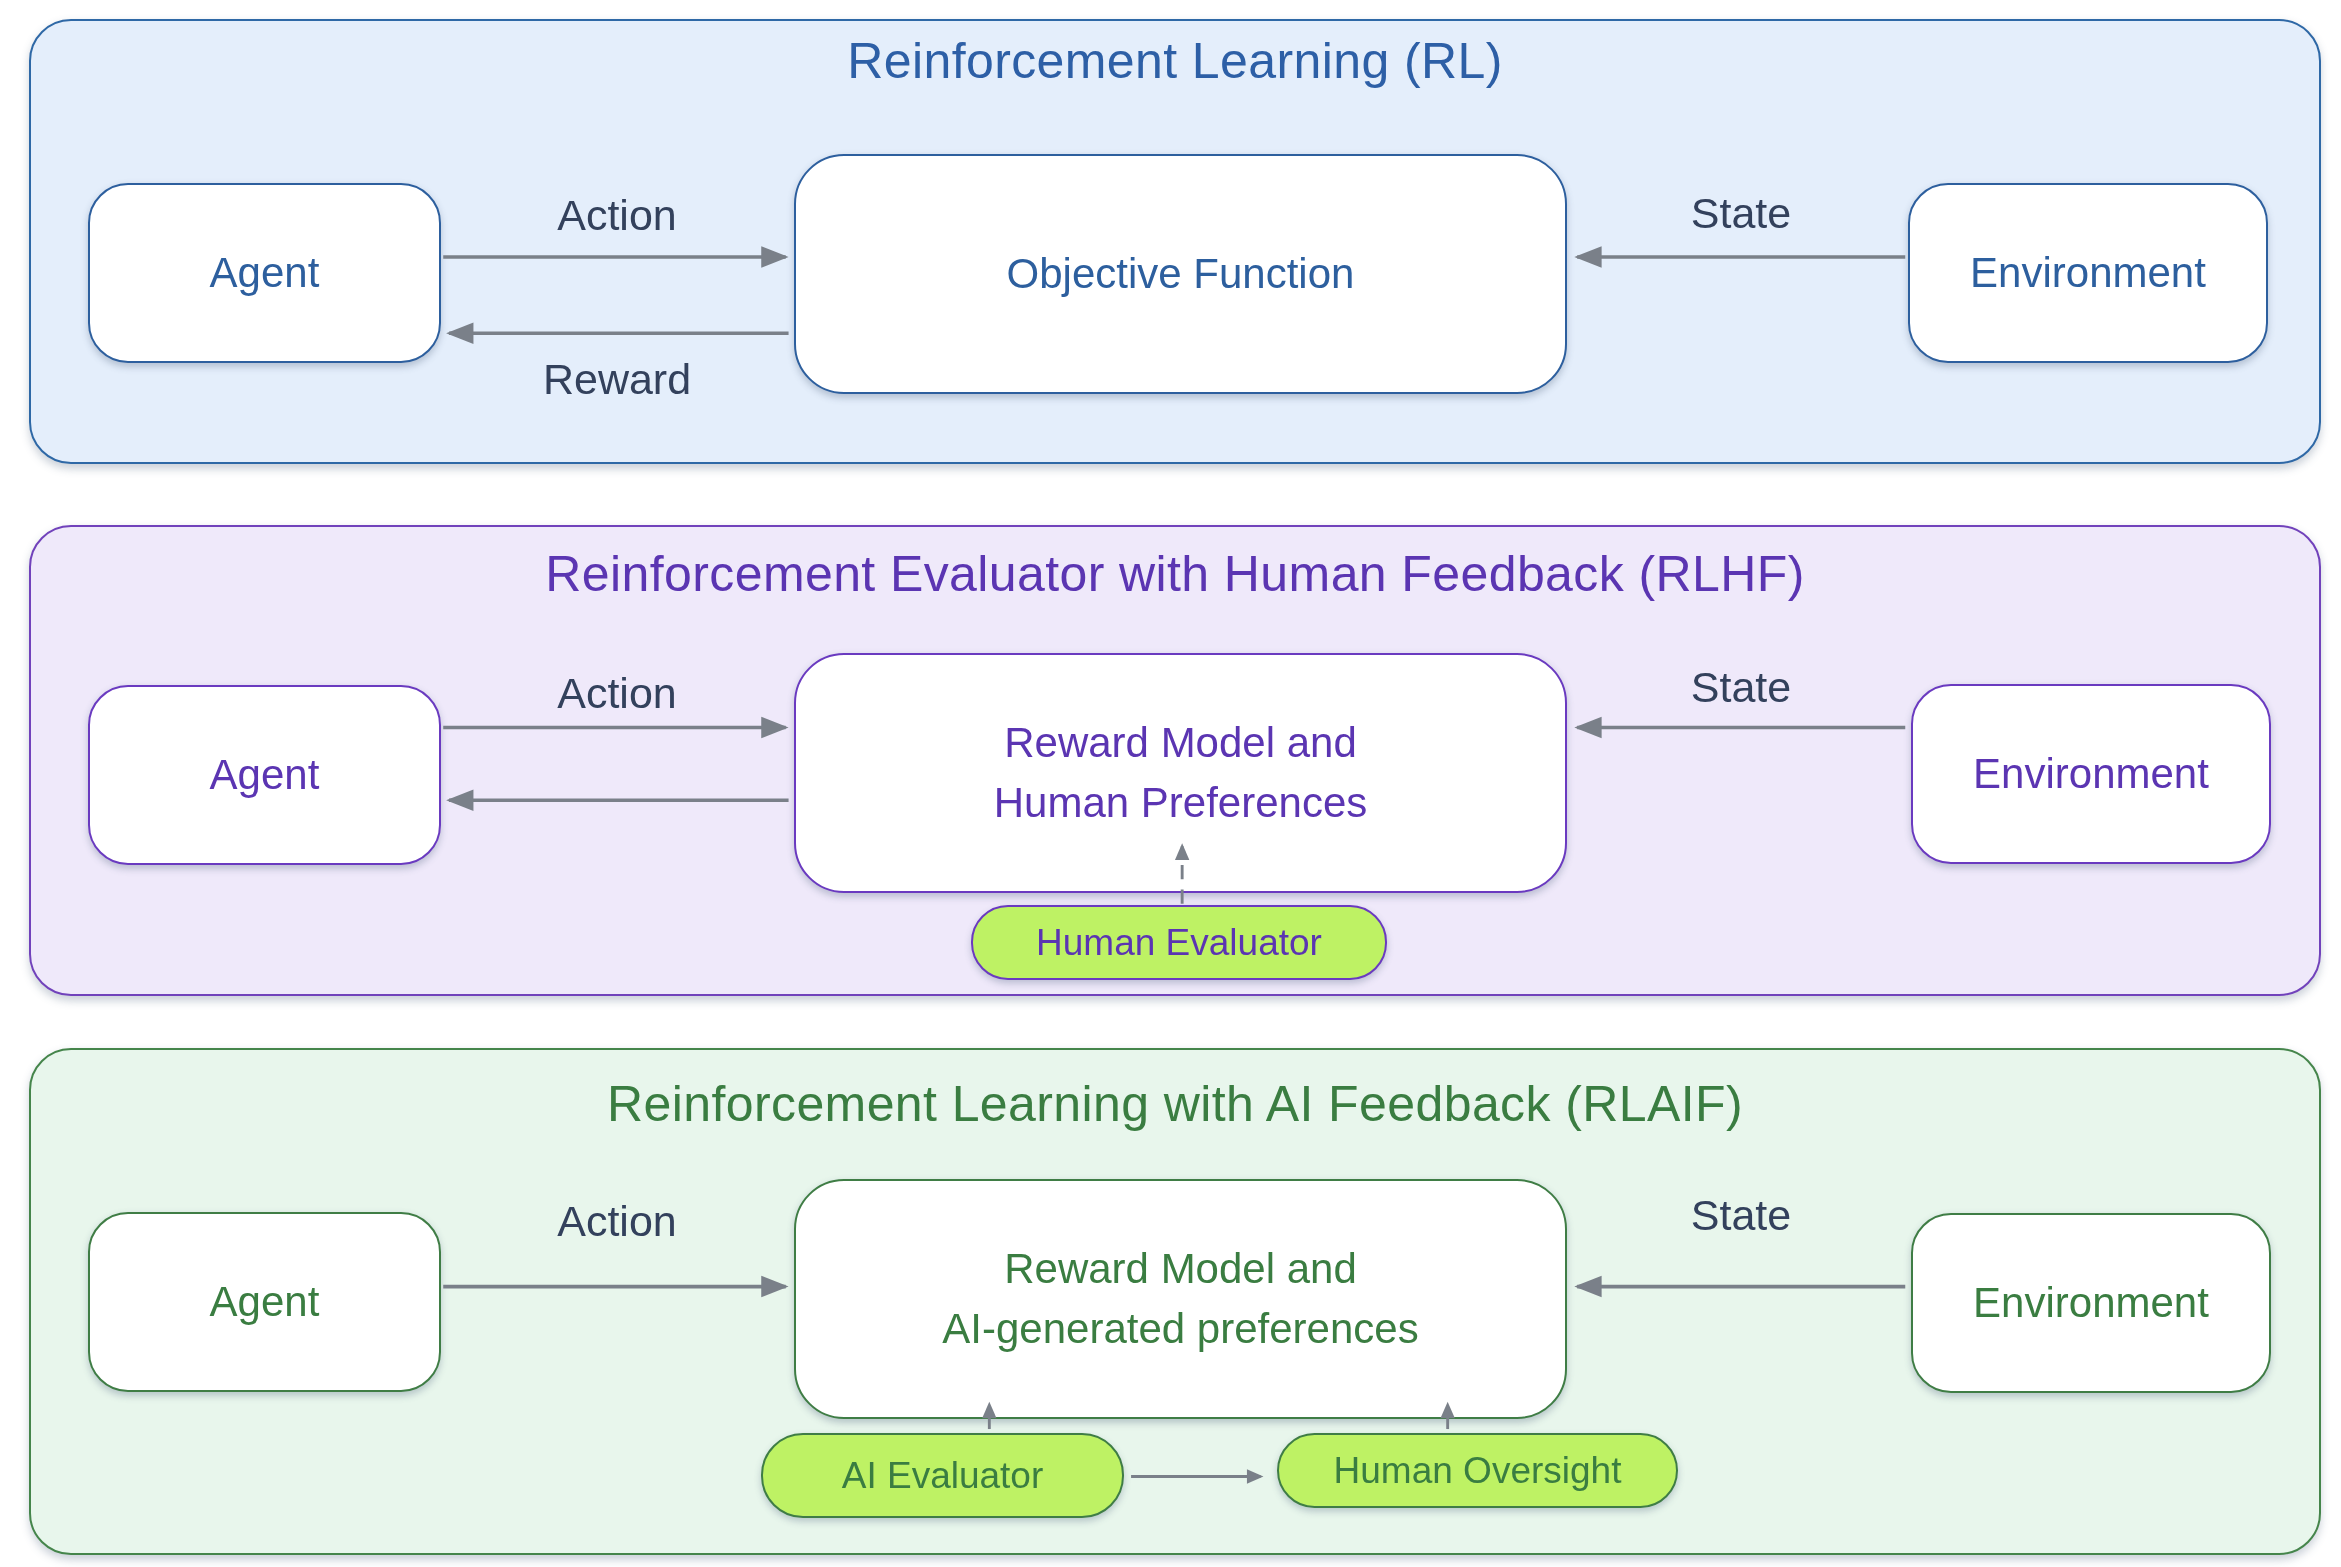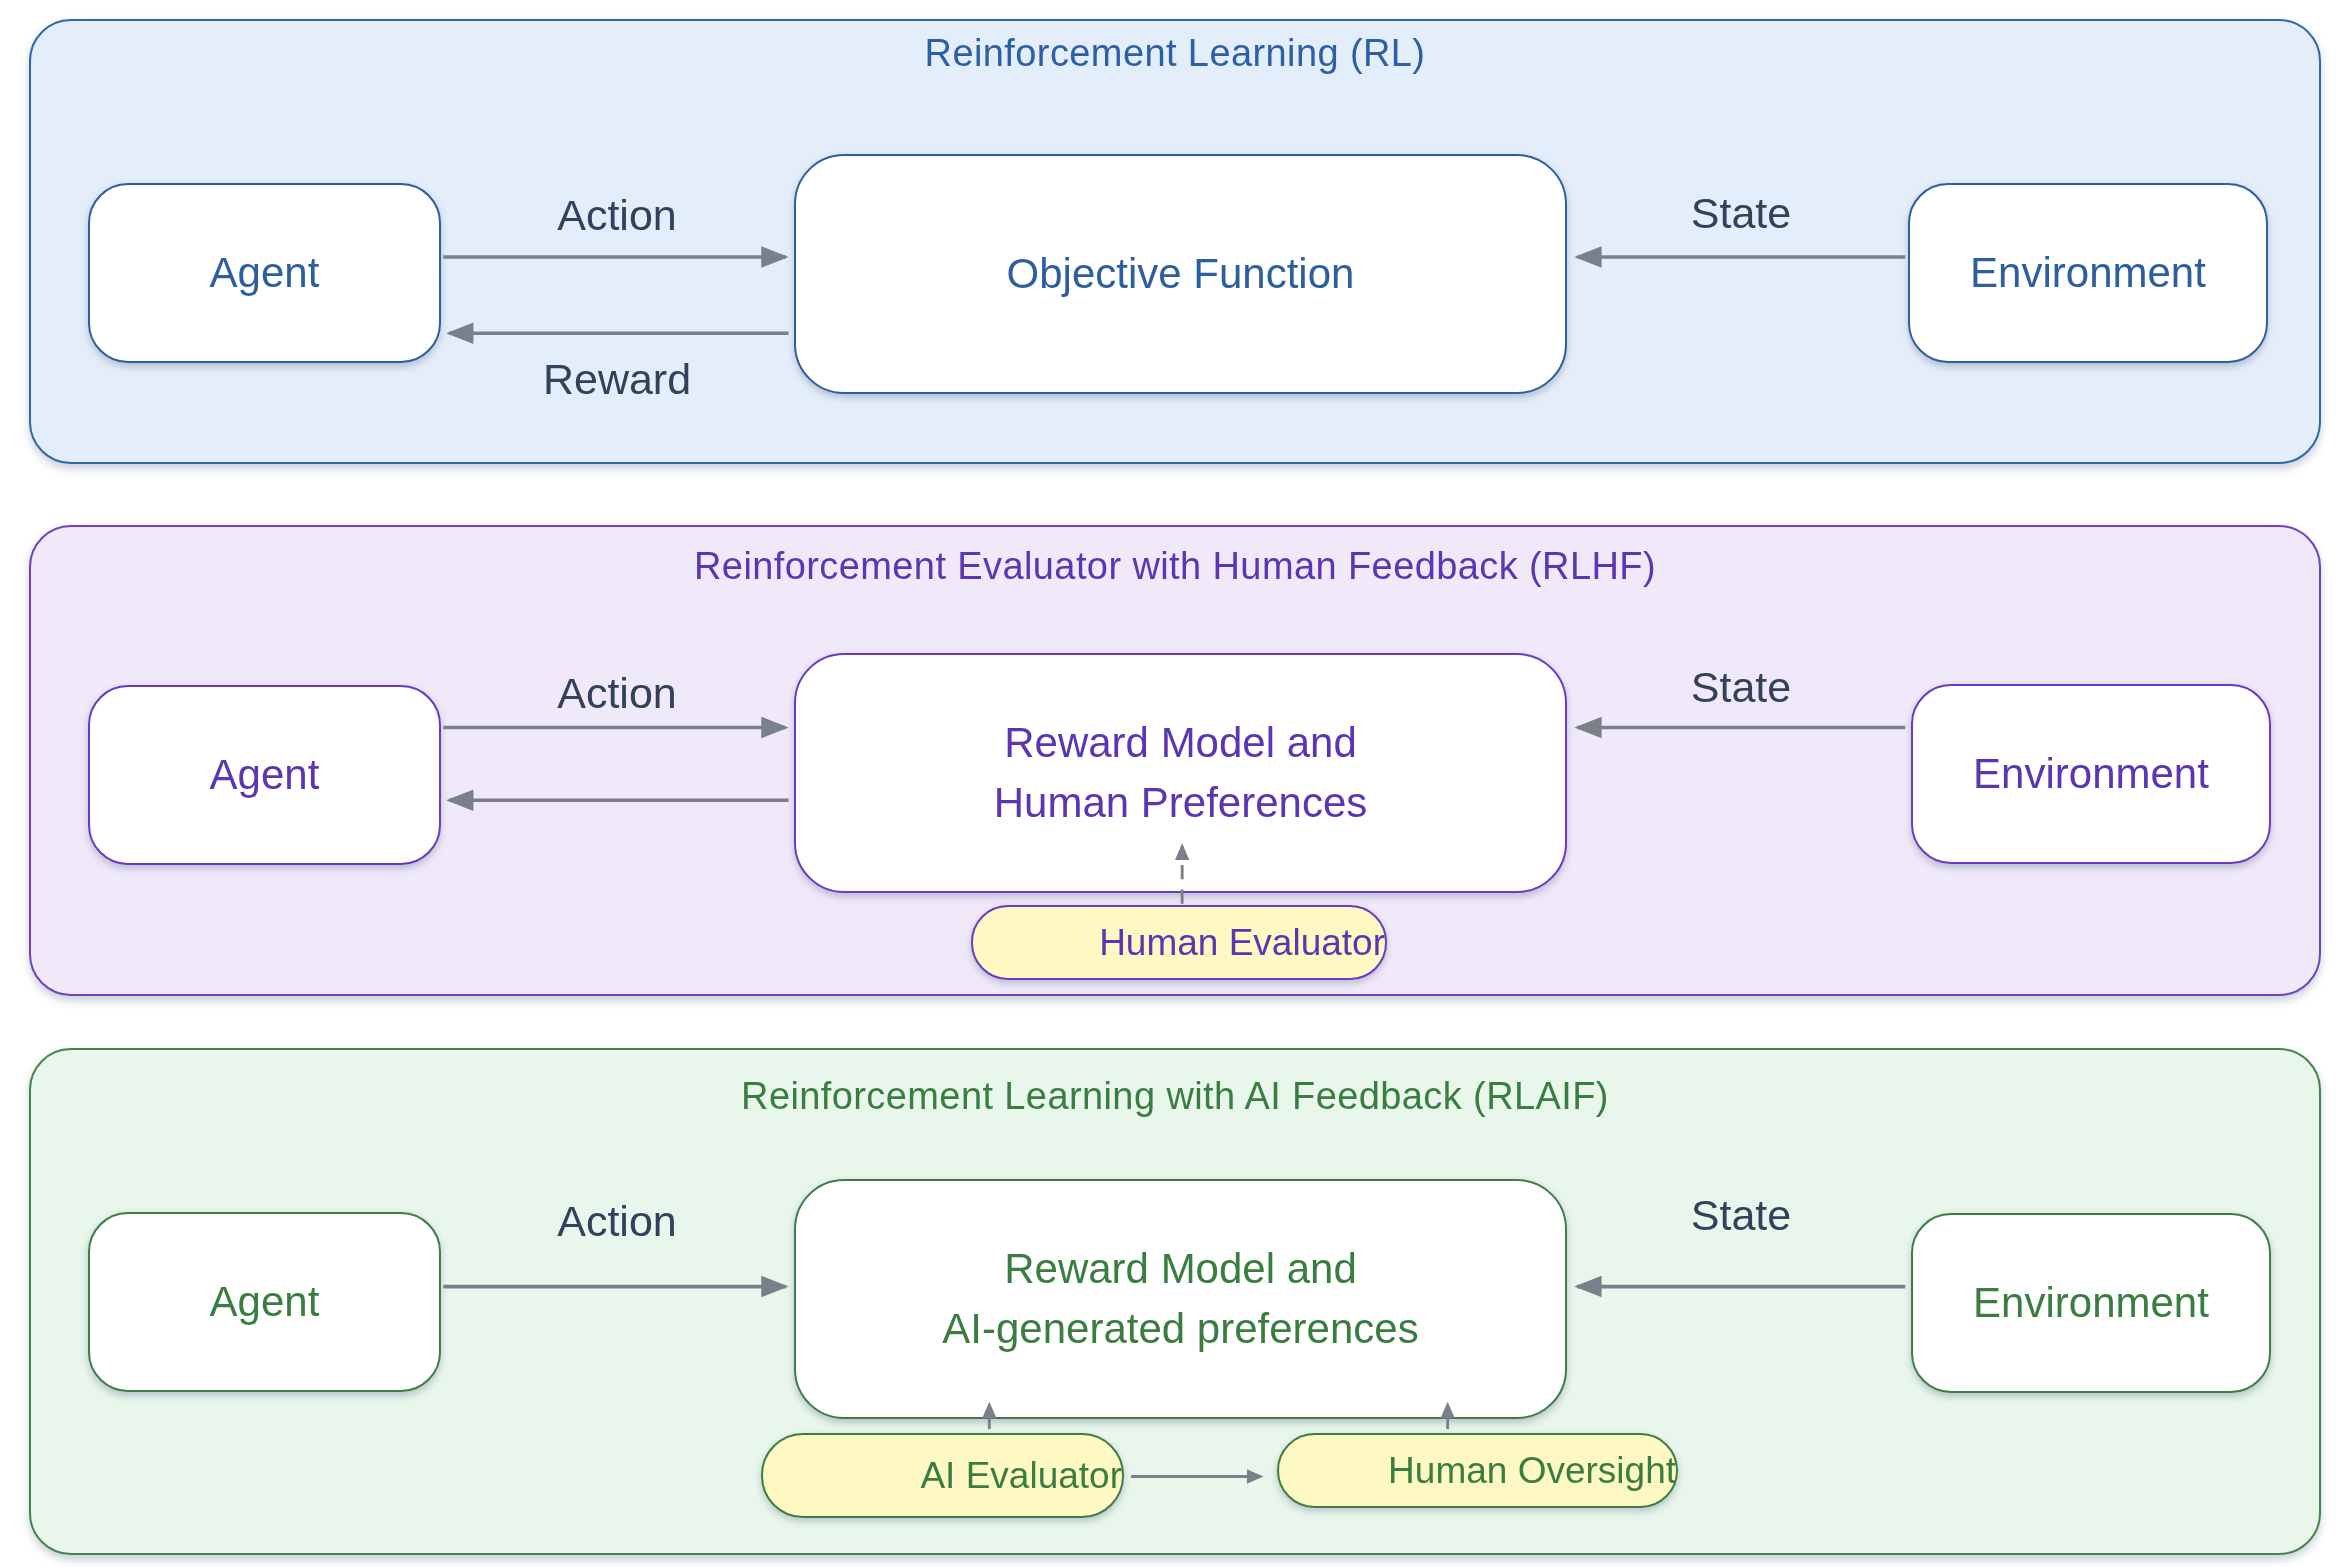--- a/index.html
+++ b/index.html
@@ -9,32 +9,32 @@
     overflow:hidden;
   }
   .panel{
     position:absolute;left:29px;width:2292px;
     border-radius:42px;border:2.9px solid;
     box-shadow:0 4.3px 8.6px rgba(70,90,120,.28);
     box-sizing:border-box;
   }
   .panel-title{
     position:absolute;left:29px;width:2292px;
-    text-align:center;font-size:38px;letter-spacing:0.4px;
+    text-align:center;font-size:50px;letter-spacing:0.4px;
   }
   .node{
     position:absolute;background:#ffffff;border:2.2px solid;
     box-sizing:border-box;display:flex;flex-direction:column;
     align-items:center;justify-content:center;
     box-shadow:0 3.6px 7.2px rgba(70,90,120,.30);
     font-size:42px;text-align:center;line-height:60px;margin-top:16px;
   }
   .pill{
-    position:absolute;background:#fef9c3;border:2.2px solid;
-    box-sizing:border-box;display:flex;align-items:center;justify-content:flex-end;
+    position:absolute;background:#bef264;border:2.2px solid;
+    box-sizing:border-box;display:flex;align-items:center;justify-content:center;
     box-shadow:0 3.6px 7.2px rgba(70,90,120,.30);
     font-size:37px;text-align:center;
   }
   .edge-label{
     position:absolute;transform:translateX(-50%);
     font-size:43px;color:#33415c;white-space:nowrap;
   }
   
   .p-rl{background:#e4eefb;border-color:#2e68a6;}
   .t-rl{color:#2d5fa6;}

